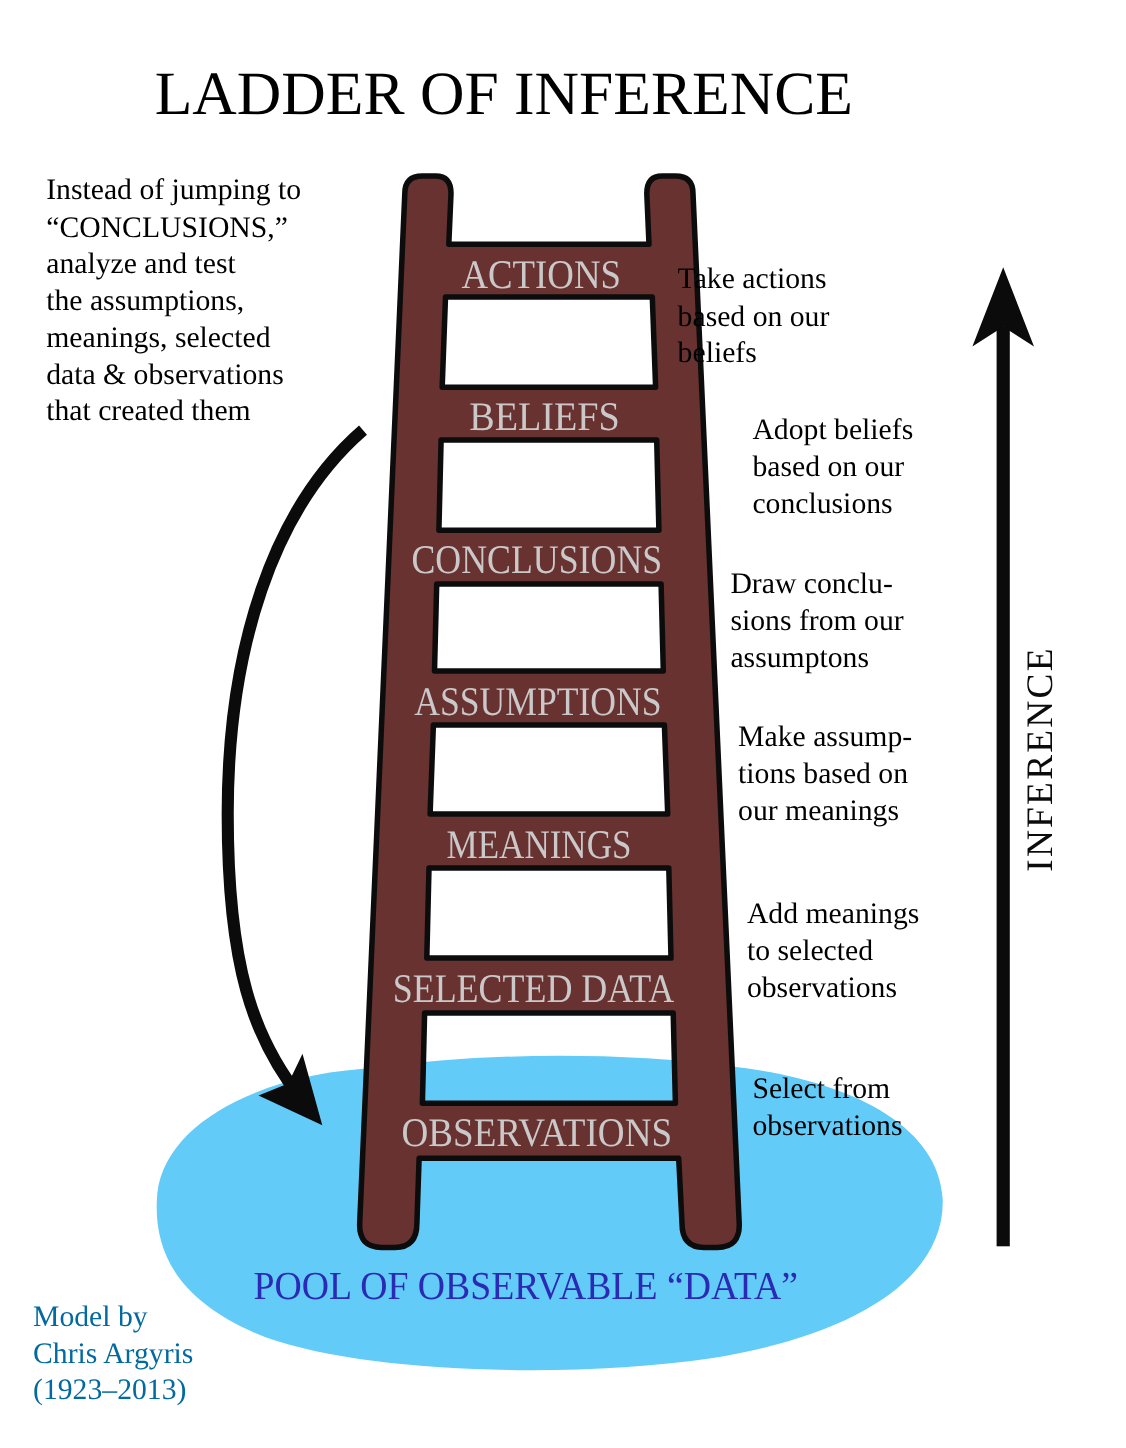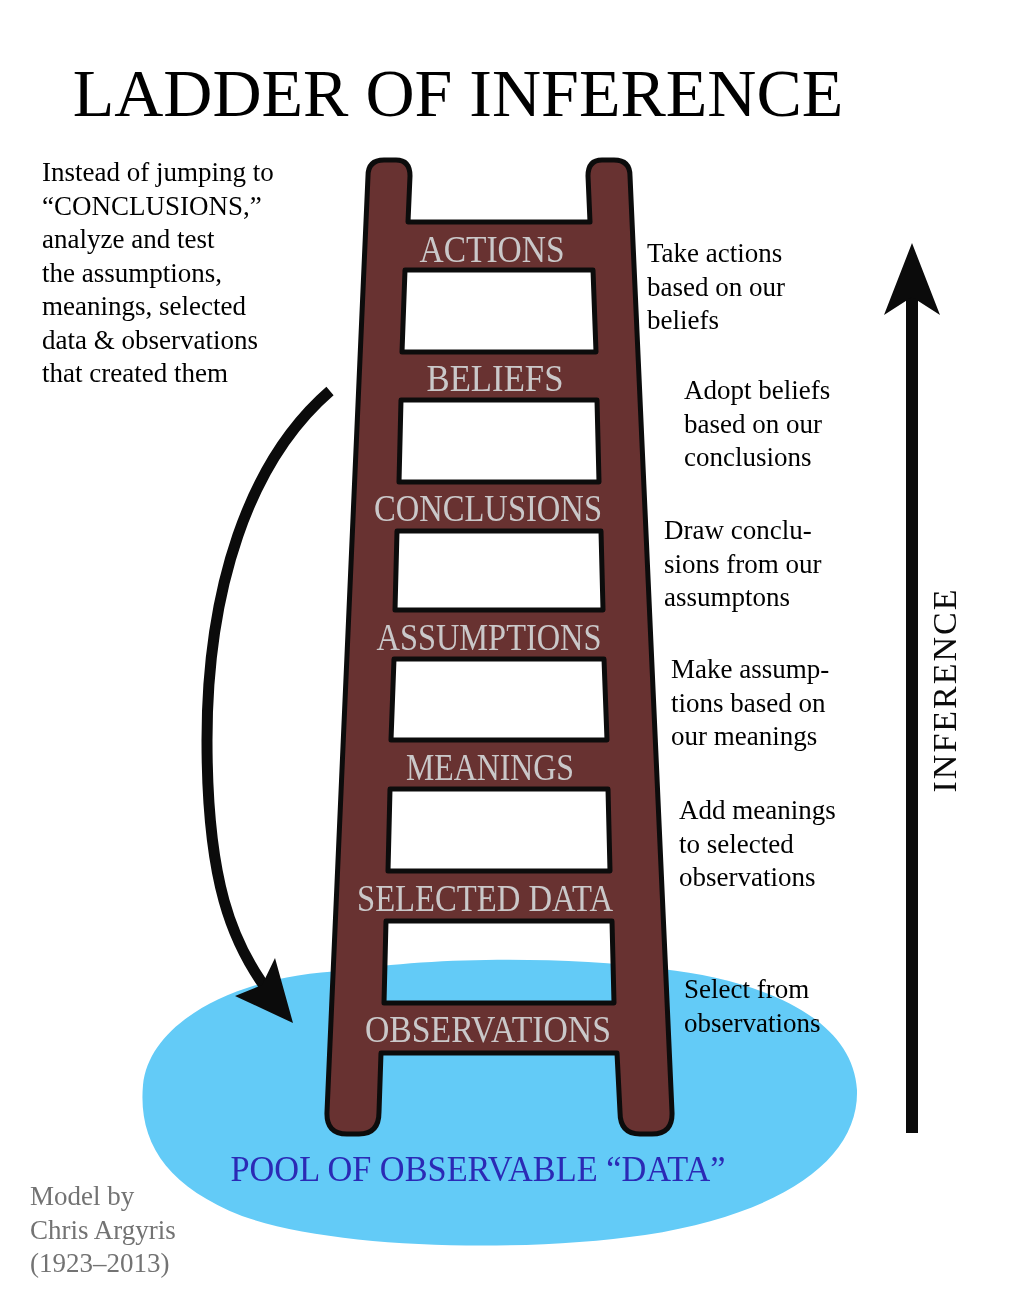--- a/index.html
+++ b/index.html
@@ -3,31 +3,31 @@
 <meta charset="utf-8">
 <style>
   html,body{margin:0;padding:0;background:#fff;}
   #canvas{
     position:relative;width:1024px;height:1316px;background:#ffffff;
     font-family:"Liberation Serif", serif;color:#000;overflow:hidden;
   }
   #diagram-svg{position:absolute;left:0;top:0;}
   .title{
     position:absolute;left:0;top:54px;width:916px;text-align:center;
-    font-size:68px;font-weight:400;letter-spacing:0px;white-space:nowrap;
+    font-size:56px;font-weight:400;letter-spacing:0px;white-space:nowrap;
   }
   .note{position:absolute;font-size:27px;line-height:33.5px;white-space:pre-line;}
   .para-jump{left:30px;top:156px;width:300px;margin-left:12px;}
   .para-reflexive{left:30px;top:817px;width:240px;}
-  .attribution{left:30px;top:1180px;width:240px;color:#737373;}
-  .rn1{left:647px;top:237px;width:220px;}
+  .attribution{left:30px;top:1180px;width:240px;color:#0369a1;}
+  .rn1{left:616px;top:237px;width:220px;}
   .rn2{left:657px;top:374px;width:220px;margin-left:27px;}
   .rn3{left:664px;top:514px;width:220px;}
   .rn4{left:671px;top:653px;width:220px;}
-  .rn5{left:679px;top:794px;width:220px;}
+  .rn5{left:679px;top:814px;width:220px;}
   .rn6{left:684px;top:933px;width:220px;margin-top:40px;}
   .rung-label{font-size:37px;fill:#cac8c9;}
   .pool-text{font-size:36px;}
   .inference-text{font-size:34px;letter-spacing:2px;fill:#0b0b0b;}
 </style>
 </head>
 <body>
 
 <div id="canvas">
 

